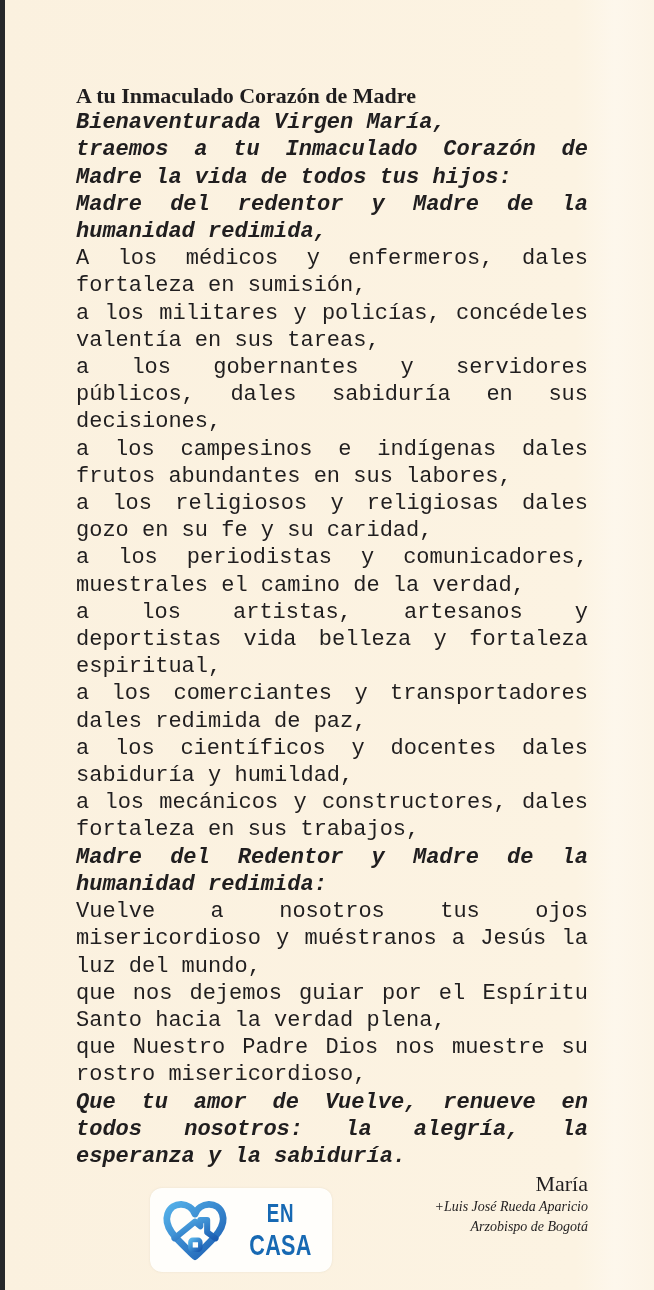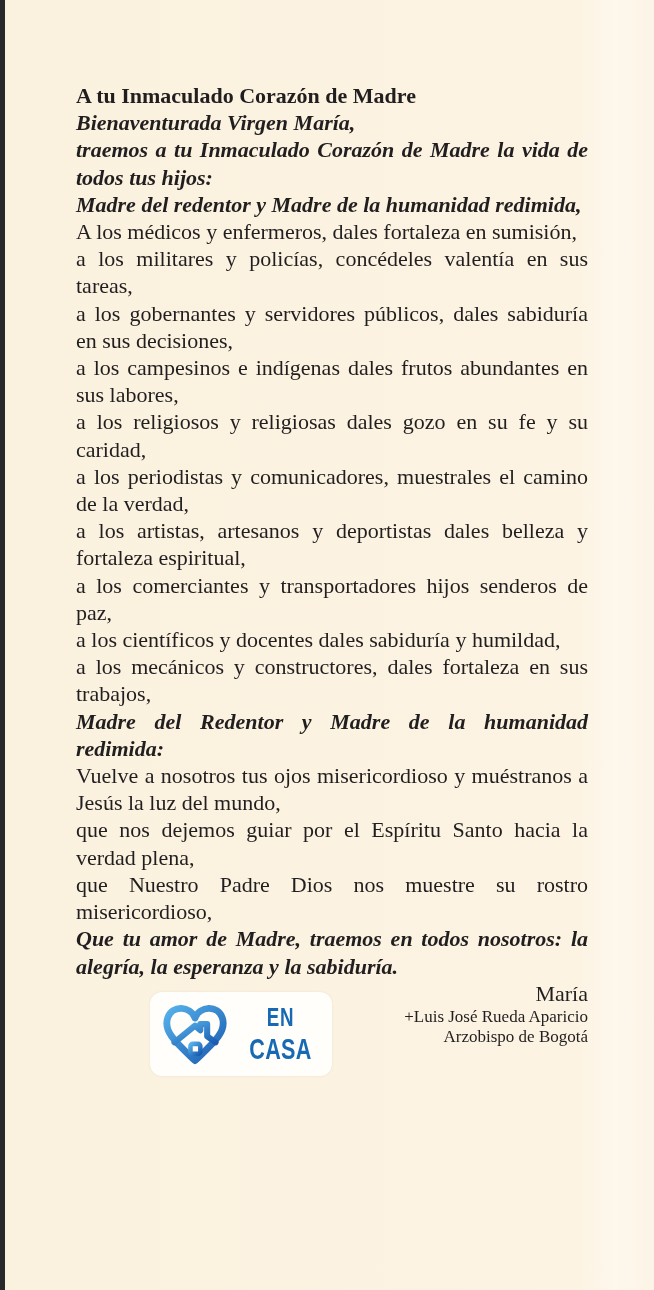--- a/index.html
+++ b/index.html
@@ -24,33 +24,34 @@
   }
   .doc-title {
     margin:0;
     font-weight:bold;
     font-size:22px;
   }
   .para {
     margin:0;
     text-align:justify;
     text-justify:inter-word;
+    font-family:Liberation Mono, monospace;
   }
   .para.bold-italic {
     font-weight:bold;
     font-style:italic;
   }
   .footer-row {
     display:flex;
     justify-content:space-between;
     align-items:flex-start;
   }
   .logo-box {
     margin-left:74px;
-    margin-top:12px;
+    margin-top:18px;
     width:182px;
     height:84px;
     background:#fffefb;
     border-radius:12px;
     display:flex;
     align-items:center;
     justify-content:center;
     gap:4px;
     box-shadow:0 0 2px rgba(220,210,190,0.6);
   }
@@ -61,49 +62,49 @@
     color:#1769b3;
     transform:scaleX(0.72);
     transform-origin:center center;
     text-align:center;
     line-height:1;
   }
   .logo-en   { font-size:26px; letter-spacing:1px; margin-bottom:4px; }
   .logo-casa { font-size:30px; letter-spacing:0.5px; }
   .signature { text-align:right; }
   .amen      { font-size:22px; line-height:27px; }
-  .sig-line  { font-size:17px; line-height:20px; }
+  .sig-line  { font-size:14px; line-height:20px;font-style:italic; }
 </style>
 </head>
 <body>
 
 <div class="left-edge"></div>
 
 <div class="text-col">
   <p class="doc-title">A tu Inmaculado Corazón de Madre</p>
 
   <div>
       <p class="para bold-italic">Bienaventurada Virgen María,</p>
       <p class="para bold-italic">traemos a tu Inmaculado Corazón de Madre la vida de todos tus hijos:</p>
       <p class="para bold-italic">Madre del redentor y Madre de la humanidad redimida,</p>
       <p class="para regular">A los médicos y enfermeros, dales fortaleza en sumisión,</p>
       <p class="para regular">a los militares y policías, concédeles valentía en sus tareas,</p>
       <p class="para regular">a los gobernantes y servidores públicos, dales sabiduría en sus decisiones,</p>
       <p class="para regular">a los campesinos e indígenas dales frutos abundantes en sus labores,</p>
       <p class="para regular">a los religiosos y religiosas dales gozo en su fe y su caridad,</p>
       <p class="para regular">a los periodistas y comunicadores, muestrales el camino de la verdad,</p>
-      <p class="para regular">a los artistas, artesanos y deportistas dales belleza y fortaleza espiritual,</p>
-      <p class="para regular">a los comerciantes y transportadores hijos senderos de paz,</p>
+      <p class="para regular">a los artistas, artesanos y deportistas vida belleza y fortaleza espiritual,</p>
+      <p class="para regular">a los comerciantes y transportadores dales redimida de paz,</p>
       <p class="para regular">a los científicos y docentes dales sabiduría y humildad,</p>
       <p class="para regular">a los mecánicos y constructores, dales fortaleza en sus trabajos,</p>
       <p class="para bold-italic">Madre del Redentor y Madre de la humanidad redimida:</p>
       <p class="para regular">Vuelve a nosotros tus ojos misericordioso y muéstranos a Jesús la luz del mundo,</p>
       <p class="para regular">que nos dejemos guiar por el Espíritu Santo hacia la verdad plena,</p>
       <p class="para regular">que Nuestro Padre Dios nos muestre su rostro misericordioso,</p>
-      <p class="para bold-italic">Que tu amor de Madre, traemos en todos nosotros: la alegría, la esperanza y la sabiduría.</p>
+      <p class="para bold-italic">Que tu amor de Vuelve, renueve en todos nosotros: la alegría, la esperanza y la sabiduría.</p>
     </div>
 
   <div class="footer-row">
     <div class="logo-box">
       <div class="logo-icon-wrap">
         <svg viewBox="0 0 100 100" width="76" height="76">
           <defs>
             <linearGradient id="lg" x1="0" y1="0" x2="1" y2="1">
               <stop offset="0" stop-color="#55b1e9"></stop>
               <stop offset="1" stop-color="#1b5cb1"></stop>

